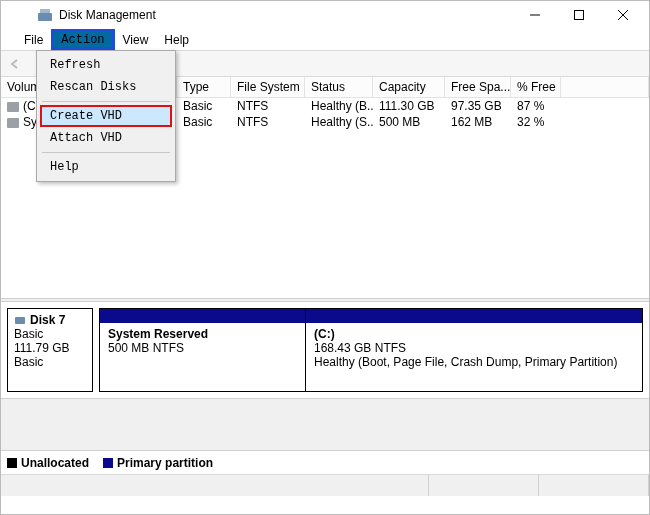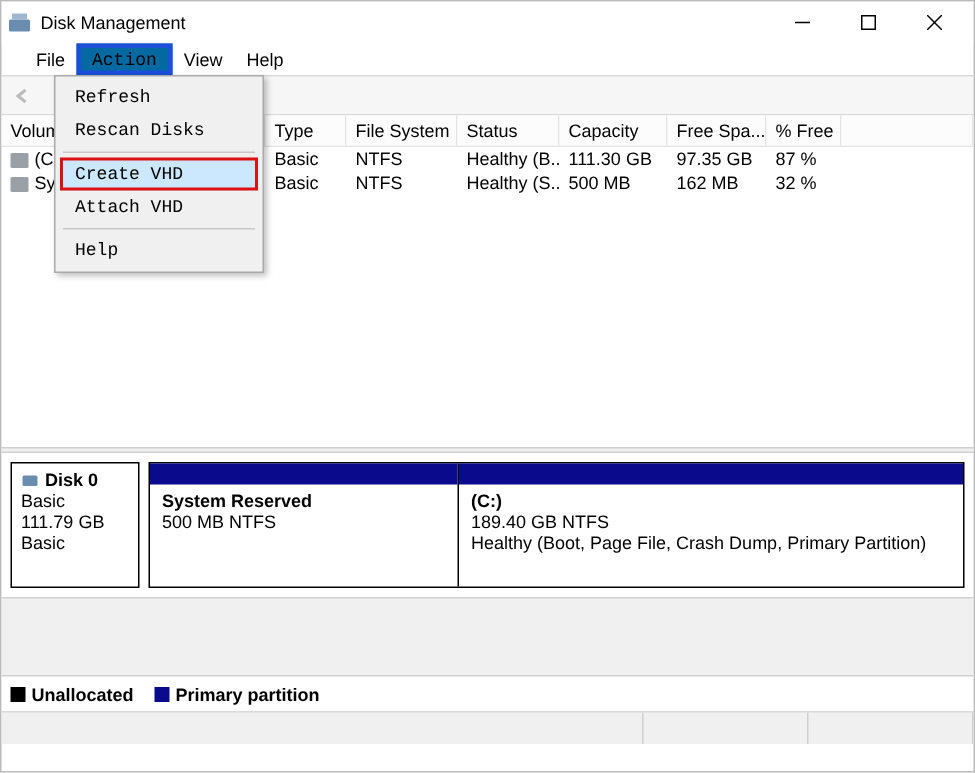--- a/index.html
+++ b/index.html
@@ -1,17 +1,17 @@
 <!DOCTYPE html>
 <html><head>
 <meta charset="utf-8">
 <style>
   * { box-sizing: border-box; font-family: "Segoe UI", Tahoma, sans-serif; font-size: 12px; }
   body { margin: 0; width: 650px; height: 515px; background: #fff; border: 1px solid #bbb; overflow: hidden; }
-  .titlebar { height: 28px; display: flex; align-items: center; padding: 0 4px; background: #fff; }
+  .titlebar { height: 28px; display: flex; align-items: center; padding: 0 4px; background: #fff; margin-left: 32px; }
   .titlebar .icon { width: 16px; height: 16px; margin-right: 6px; }
   .titlebar .title { flex: 1; }
   .winbtns { display: flex; }
   .winbtn { width: 44px; height: 28px; display: flex; align-items: center; justify-content: center; }
   .menubar { height: 22px; display: flex; align-items: stretch; border-bottom: 1px solid #d9d9d9; padding: 0 15px; position: relative; }
   .menuitem { padding: 0 8px; display: flex; align-items: center; }
   .menuitem.active { background: #0369a1; border: 3px solid #1d4ed8; padding: 0 7px; font-family: Liberation Mono, monospace; }
   .toolbar { height: 26px; border-bottom: 1px solid #d9d9d9; background: #f6f6f6; display: flex; align-items: center; gap: 6px; padding: 0 4px; }
   .toolbtn { width: 20px; height: 20px; display: flex; align-items: center; justify-content: center; color: #888; }
   .toolsep { width: 1px; height: 18px; background: #ccc; }
@@ -156,39 +156,39 @@
 <div class="splitter"></div>
 
 <div class="diskarea">
   <div class="diskinfo">
     <div style="display:flex;align-items:center;gap:4px">
       <span>
           <svg width="12" height="12">
             <rect x="1" y="3" width="10" height="7" rx="1" fill="#6a8caf"></rect>
           </svg>
         </span>
-      <span class="dtitle">Disk 0</span>
+      <span class="dtitle">Disk 7</span>
     </div>
     <div>Basic</div>
     <div>111.79 GB</div>
     <div>Basic</div>
   </div>
   <div class="parts">
     <div class="part" style="width:206px">
       <div class="partbar"></div>
       <div class="partbody">
         <div class="pt">System Reserved</div>
         <div>500 MB NTFS</div>
       </div>
     </div>
     <div class="part">
       <div class="partbar"></div>
       <div class="partbody">
         <div class="pt">(C:)</div>
-        <div>189.40 GB NTFS</div>
+        <div>168.43 GB NTFS</div>
         <div>Healthy (Boot, Page File, Crash Dump, Primary Partition)</div>
       </div>
     </div>
   </div>
 </div>
 
 <div class="emptyband"></div>
 
 <div class="legend">
   <div class="lg">

